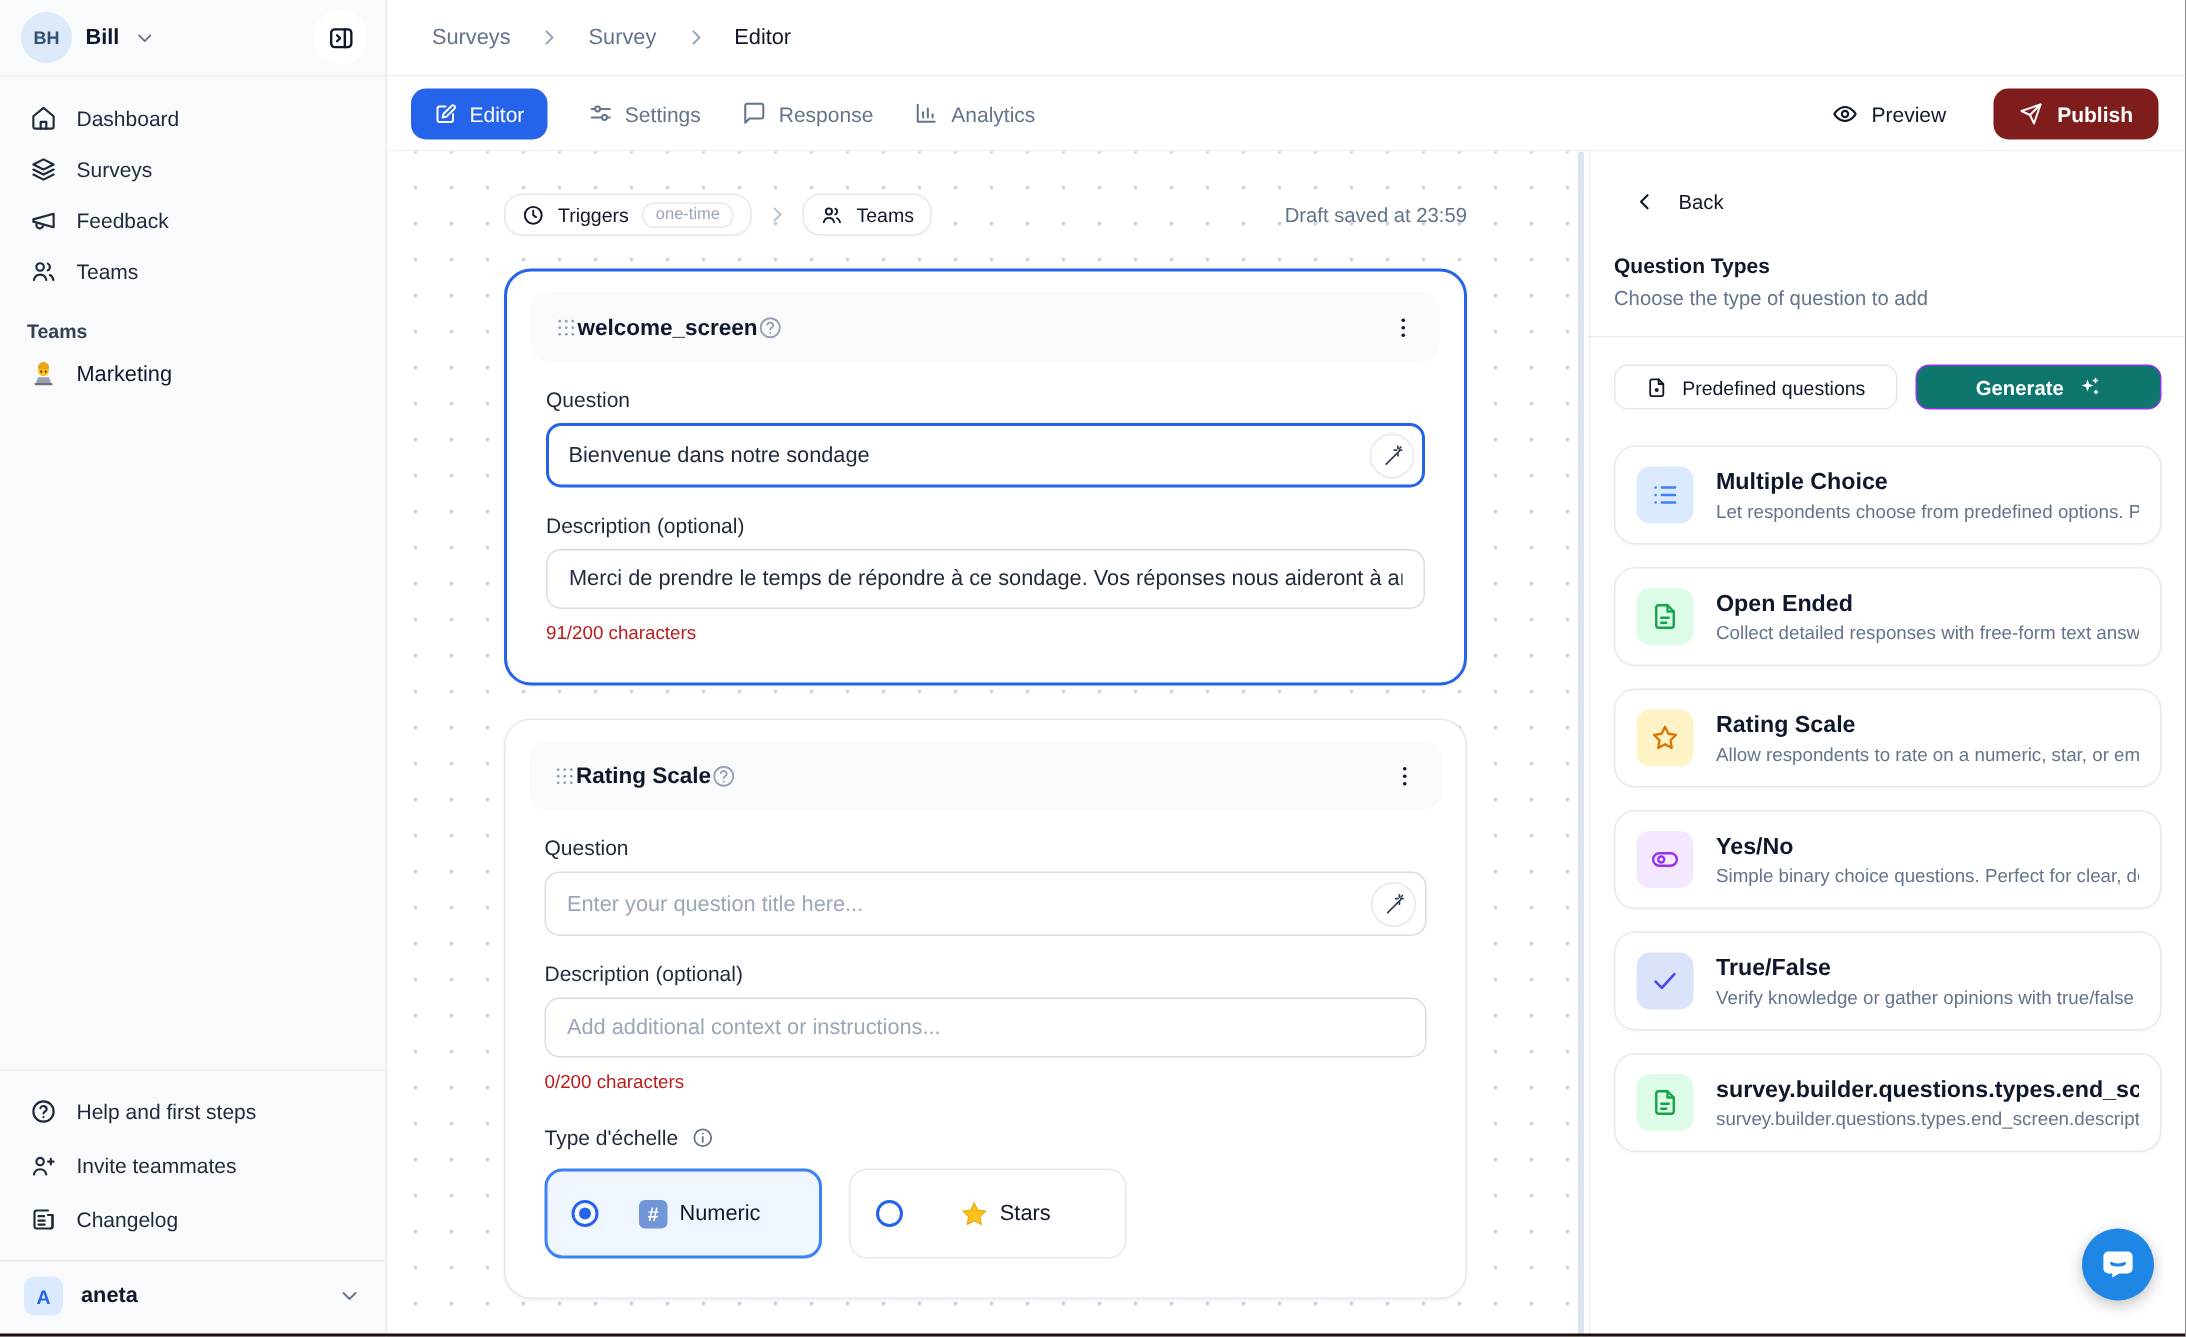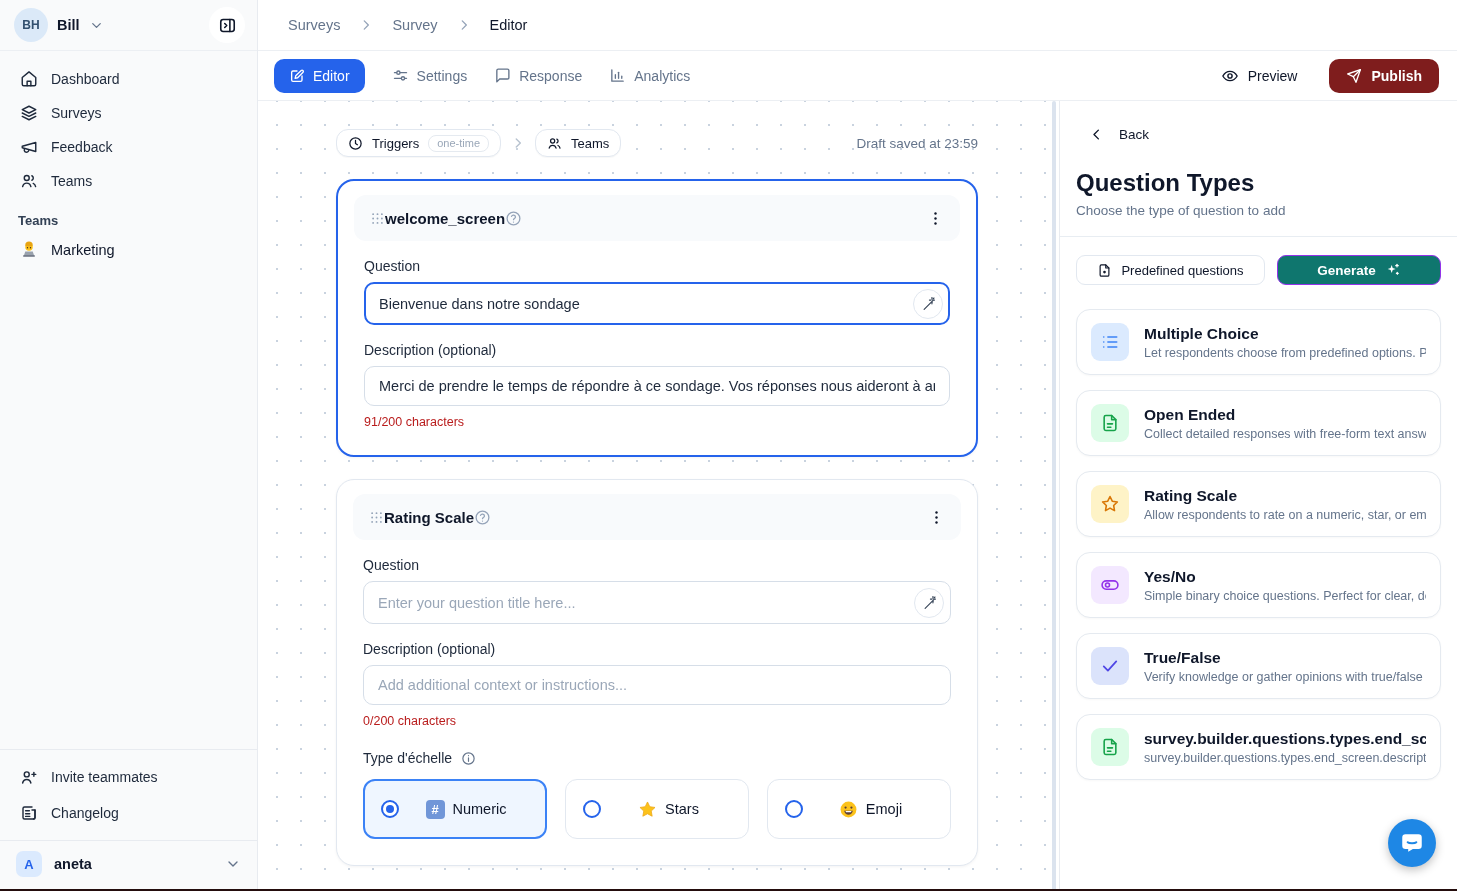--- a/index.html
+++ b/index.html
@@ -79,21 +79,21 @@
   .option.selected { border:2px solid #3b82f6; background:#eff6ff; padding-left:16px; }
   .radio { width:18px; height:18px; border-radius:50%; border:2px solid #2563eb; background:#fff; flex-shrink:0; position:relative; }
   .radio.checked::after { content:""; position:absolute; left:3px; top:3px; width:8px; height:8px; border-radius:50%; background:#2563eb; }
   .opt-center { flex:1; display:flex; align-items:center; justify-content:center; gap:8px; font-size:14.5px; font-weight:500; color:#0f172a; padding-right:12px; }
   .keycap { width:19px; height:19px; border-radius:4px; background:#7096d8; color:#fff; font-size:13px; font-weight:700; display:flex; align-items:center; justify-content:center; }
 
   
   .panel { width:398px; min-width:398px; background:#fff; border-left:1px solid #e8ebf0; padding:26px 16px 0; overflow:hidden; }
   .back-row { display:flex; align-items:center; gap:15px; padding-left:13px; font-size:13.5px; font-weight:500; color:#0f172a; cursor:pointer; }
   .back-row .bicon { display:flex; color:#0f172a; }
-  .panel-title { margin-top:27px; font-size:24px; font-weight:700; color:#0f172a; }
+  .panel-title { margin-top:27px; font-size:14px; font-weight:700; color:#0f172a; }
   .panel-sub { margin-top:6px; font-size:13.5px; color:#64748b; }
   .panel-divider { border:none; border-top:1px solid #e8edf2; margin:18px -16px 0; }
   .panel-buttons { display:flex; gap:12px; margin-top:18px; }
   .btn-outline { flex:1; height:30px; border:1px solid #e2e8f0; border-radius:9px; background:#fff; display:flex; align-items:center; justify-content:center; gap:9px; font-size:13px; font-weight:500; color:#0f172a; cursor:pointer; font-family:inherit; }
   .btn-generate { width:164px; height:30px; border-radius:9px; background:#0f766e; border:1px solid #9333ea; color:#fff; display:flex; align-items:center; justify-content:center; gap:9px; font-size:13.5px; font-weight:600; cursor:pointer; font-family:inherit; }
   .type-list { margin-top:24px; display:flex; flex-direction:column; gap:15px; }
   .type-card { border:1px solid #e5eaf0; border-radius:14px; background:#fff; display:flex; align-items:center; gap:15px; padding:13px 14px; cursor:pointer; box-shadow:0 1px 2px rgba(15,23,42,.03); }
   .type-icon { width:38px; height:38px; border-radius:9px; display:flex; align-items:center; justify-content:center; flex-shrink:0; }
   .ti-blue   { background:#dbeafe; color:#3b82f6; }
   .ti-green  { background:#dcfce7; color:#16a34a; }
@@ -187,20 +187,30 @@
             <path d="M5 20l2-6h10l2 6H5z" fill="#9aa2ad"></path>
             <rect x="4" y="19" width="16" height="2" rx="1" fill="#6b7280"></rect>
           </svg>
       </span>
       <span>Marketing</span>
     </div>
 
     <div class="sb-spacer"></div>
 
     <div class="sb-footer">
+      <div class="foot-item">
+        <span class="nicon">
+          <svg width="18" height="18" viewBox="0 0 24 24" fill="none" stroke="currentColor" stroke-width="1.9" stroke-linecap="round" stroke-linejoin="round">
+              <circle cx="12" cy="12" r="9"></circle>
+              <path d="M9.2 9a2.9 2.9 0 0 1 5.6 1c0 1.9-2.8 2.1-2.8 3.7"></path>
+              <line x1="12" y1="17" x2="12" y2="17.01"></line>
+            </svg>
+        </span>
+        <span>Help and first steps</span>
+      </div>
       <div class="foot-item">
         <span class="nicon">
           <svg width="18" height="18" viewBox="0 0 24 24" fill="none" stroke="currentColor" stroke-width="1.9" stroke-linecap="round" stroke-linejoin="round">
               <circle cx="9" cy="8.5" r="3.3"></circle>
               <path d="M3.5 20c.7-3.1 2.7-4.7 5.5-4.7s4.8 1.6 5.5 4.7"></path>
               <line x1="18.5" y1="6" x2="18.5" y2="11"></line>
               <line x1="16" y1="8.5" x2="21" y2="8.5"></line>
             </svg>
         </span>
         <span>Invite teammates</span>
@@ -472,35 +482,20 @@
                 <span class="radio"></span>
                 <span class="opt-center">
                   <span>
                     <svg width="19" height="19" viewBox="0 0 24 24">
                         <path d="M12 2.5l2.9 6 6.6.9-4.8 4.6 1.2 6.5L12 17.4l-5.9 3.1 1.2-6.5L2.5 9.4l6.6-.9 2.9-6z" fill="#fcc21b" stroke="#eda815" stroke-width="1"></path>
                       </svg>
                   </span>
                   <span>Stars</span>
                 </span>
               </div>
-              <div class="option">
-                <span class="radio"></span>
-                <span class="opt-center">
-                  <span>
-                    <svg width="19" height="19" viewBox="0 0 24 24">
-                        <circle cx="12" cy="12" r="10" fill="#fcc21b"></circle>
-                        <circle cx="8.3" cy="9.5" r="1.4" fill="#5d4037"></circle>
-                        <circle cx="15.7" cy="9.5" r="1.4" fill="#5d4037"></circle>
-                        <path d="M6.5 13.5c.8 3.2 2.8 5 5.5 5s4.7-1.8 5.5-5H6.5z" fill="#5d4037"></path>
-                        <path d="M8.2 14h7.6c-.2.9-.6 1.4-.6 1.4H8.8s-.4-.5-.6-1.4z" fill="#fff"></path>
-                      </svg>
-                  </span>
-                  <span>Emoji</span>
-                </span>
-              </div>
             </div>
           </div>
         </div>
 
         <div class="canvas-scrollbar"></div>
       </div>
 
       <aside class="panel">
         <div class="back-row">
           <span class="bicon">

